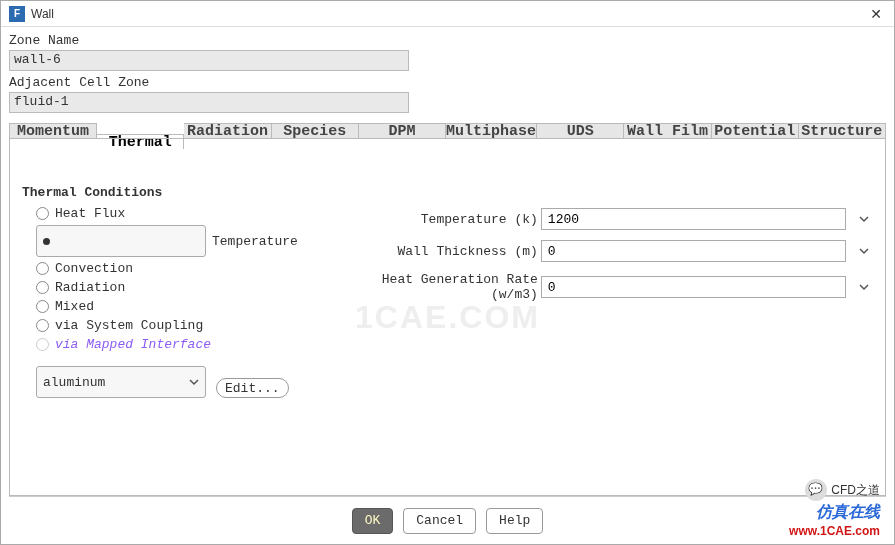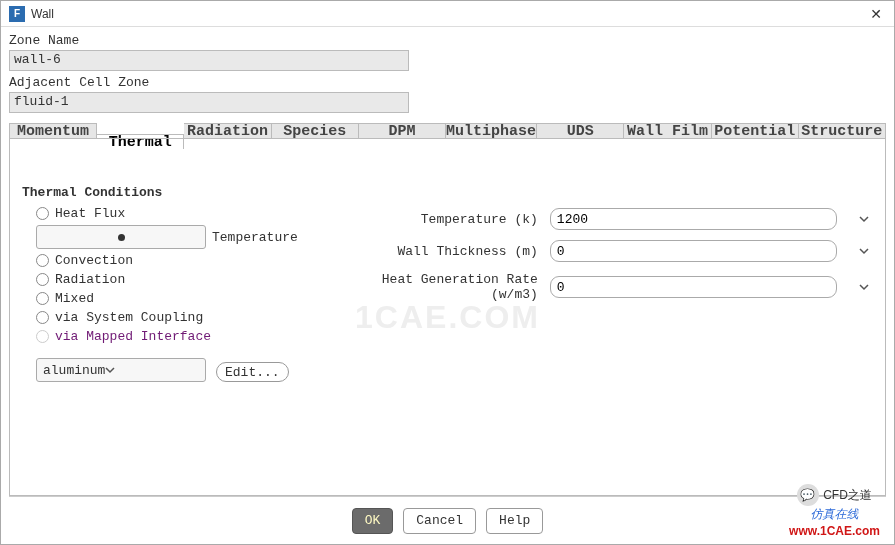--- a/index.html
+++ b/index.html
@@ -19,35 +19,35 @@
 .tab.active { background: #fff; color: #000; position: relative; top: 11px; }
 .tabpane { flex: 1; border: 1px solid #bbb; padding: 10px 12px; position: relative; }
 .section-title { font-weight: bold; margin-bottom: 6px; margin-top: 36px; }
 .cols { display: flex; gap: 30px; }
 .radios { display: flex; flex-direction: column; gap: 4px; margin-left: 14px; }
 .radio-row { display: flex; align-items: center; gap: 6px; }
 .radio { width: 13px; height: 13px; border: 1px solid #888; border-radius: 50%; display: flex; align-items: center; justify-content: center; background: #fff; }
 .radio.sel::after { content: ""; width: 7px; height: 7px; background: #333; border-radius: 50%; }
 .radio.dis { border-color: #ccc; }
 .rlabel { }
-.rlabel.dis { color: #701a75; }
+.rlabel.dis { color: #8b5cf6; font-style: italic; }
 .rightcol { flex: 1; display: flex; flex-direction: column; gap: 10px; padding-top: 2px; }
-.formrow { display: flex; align-items: center; gap: 12px; }
+.formrow { display: flex; align-items: center; gap: 3px; }
 .formrow .fl { width: 210px; text-align: right; }
-.numin { flex: 1; height: 22px; border: 1px solid #aaa; border-radius: 9px; padding: 2px 6px; background: #fff; }
+.numin { flex: 1; height: 22px; border: 1px solid #aaa; border-radius: 0; padding: 2px 6px; background: #fff; }
 .dropbtn { width: 18px; height: 18px; display: flex; align-items: center; justify-content: center; color: #555; margin-left: 6px; cursor: pointer; }
 .matrow { margin-top: 14px; margin-left: 14px; display: flex; align-items: flex-end; gap: 10px; }
-.sel { width: 170px; height: 24px; border: 1px solid #aaa; border-radius: 3px; background: #f7f7f7; display: flex; align-items: center; padding: 0 6px; }
+.sel { width: 170px; height: 32px; border: 1px solid #aaa; border-radius: 3px; background: #f7f7f7; display: flex; align-items: center; justify-content: space-between; padding: 0 6px; }
 .editbtn { height: 20px; padding: 0 8px; border: 1px solid #999; border-radius: 12px; background: #fff; cursor: pointer; display: flex; align-items: center; }
 .footer { height: 48px; border-top: 1px solid #ccc; display: flex; align-items: center; justify-content: center; gap: 10px; position: relative; }
 .btn { height: 26px; padding: 0 12px; border: 1px solid #999; border-radius: 4px; background: #fff; cursor: pointer; display: flex; align-items: center; }
 .btn.primary { background: #6b6b6b; color: #fef9c3; border-color: #555; }
 .watermark { position: absolute; left: 50%; top: 50%; transform: translate(-50%, -50%); font-size: 32px; font-weight: bold; color: #eee; letter-spacing: 2px; pointer-events: none; user-select: none; }
-.brandbox { position: absolute; right: 6px; bottom: 4px; text-align: center; font-size: 12px; line-height: 1.4; pointer-events: none; }
-.brand-blue { color: #2b69d8; font-style: italic; font-weight: normal; font-size: 12px; }
+.brandbox { position: absolute; right: 6px; bottom: 4px; text-align: right; font-size: 12px; line-height: 1.4; pointer-events: none; }
+.brand-blue { color: #2b69d8; font-style: italic; font-weight: bold; font-size: 16px; }
 .brand-red { color: #d01616; font-weight: bold; }
 .chaticon { width: 22px; height: 22px; border-radius: 50%; background: #ddd; display: inline-flex; align-items: center; justify-content: center; font-size: 12px; color: #666; margin-right: 4px; }
 svg.chev { width: 10px; height: 10px; }
 </style>
 </head>
 <body>
 
 <div class="window">
 
   <div class="titlebar">

